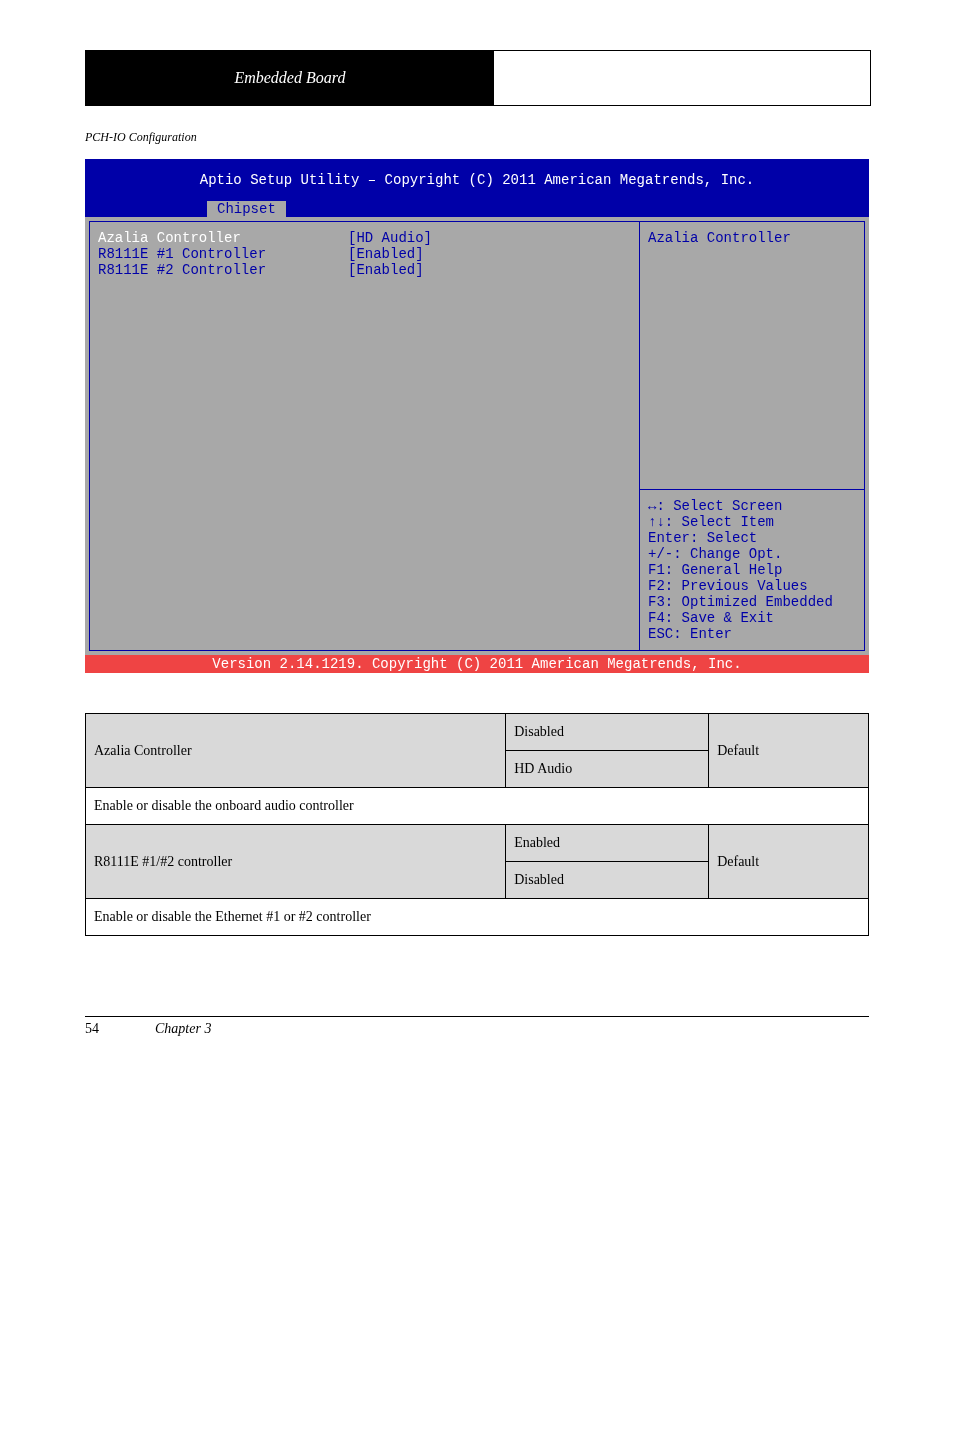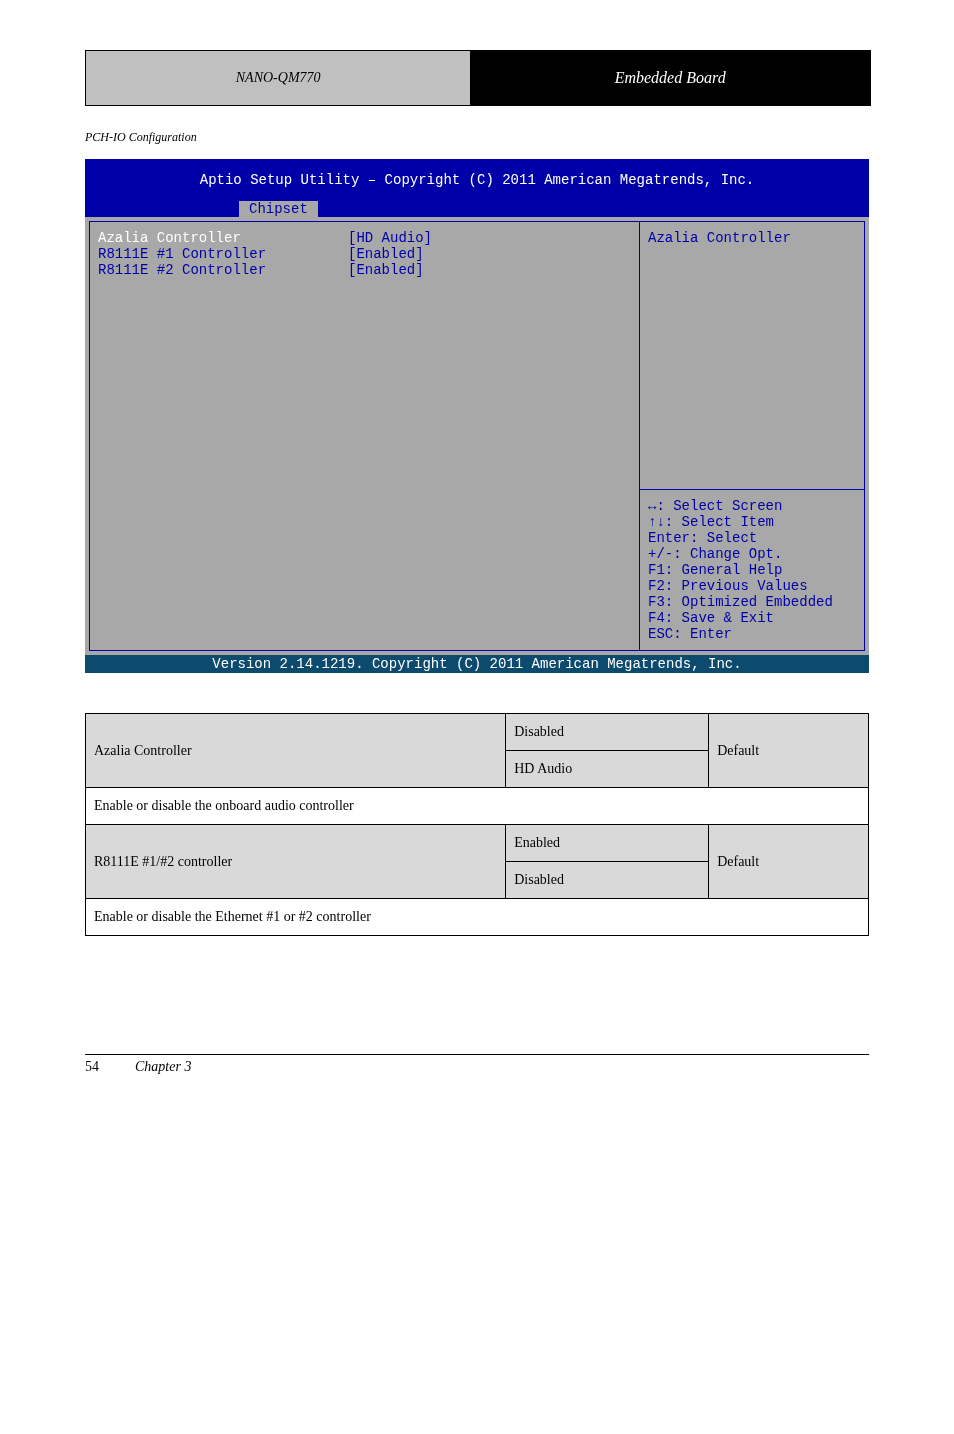--- a/index.html
+++ b/index.html
@@ -62,21 +62,20 @@
   }
   .bios-tabs {
     background: #0000a8;
     padding: 0 0 0 122px;
   }
   .bios-tab {
     display: inline-block;
     background: #a8a8a8;
     color: #0000a8;
     padding: 0 10px;
-    margin-left: 32px;
   }
   .bios-body {
     display: flex;
     background: #a8a8a8;
     padding: 4px;
     min-height: 430px;
   }
   .bios-left {
     flex: 1;
     border: 1px solid #0000a8;
@@ -104,21 +103,21 @@
     padding: 8px;
     flex:1;
   }
   .bios-right-bottom {
     border-top:1px solid #0000a8;
     padding: 8px;
     white-space: pre;
     line-height:16px;
   }
   .bios-footer {
-    background: #0c4a6e;
+    background: #ef4444;
     color: #fff;
     text-align:center;
     padding:1px 0;
   }
   
   table.doc {
     border-collapse: collapse;
     width: 100%;
     margin-top: 40px;
     font-family: "Times New Roman", serif;
@@ -128,36 +127,36 @@
     border: 1px solid #000;
     padding: 10px 8px;
     vertical-align: middle;
   }
   table.doc td.shaded { background:#d9d9d9; }
   table.doc td.center { text-align:left; }
   
   .page-footer {
     display:flex;
     align-items:center;
-    margin-top:118px;
+    margin-top:80px;
     border-top:1px solid #000;
     padding-top:4px;
     font-family:"Times New Roman",serif;
     font-style:italic;
     font-size:14px;
+    gap:20px;
   }
   .page-footer .num { width:50px; font-style:normal;}
 </style>
 </head>
 <body>
 
 <div class="page">
 
   <div class="header-bar">
-    <div class="left">NANO-QM770</div>
     <div class="right">Embedded Board</div>
   </div>
 
   <div class="section-heading">PCH-IO Configuration</div>
 
   <div class="bios">
     <div class="bios-titlebar">Aptio Setup Utility – Copyright (C) 2011 American Megatrends, Inc.</div>
     <div class="bios-tabs">
       <span class="bios-tab">Chipset</span>
     </div>

